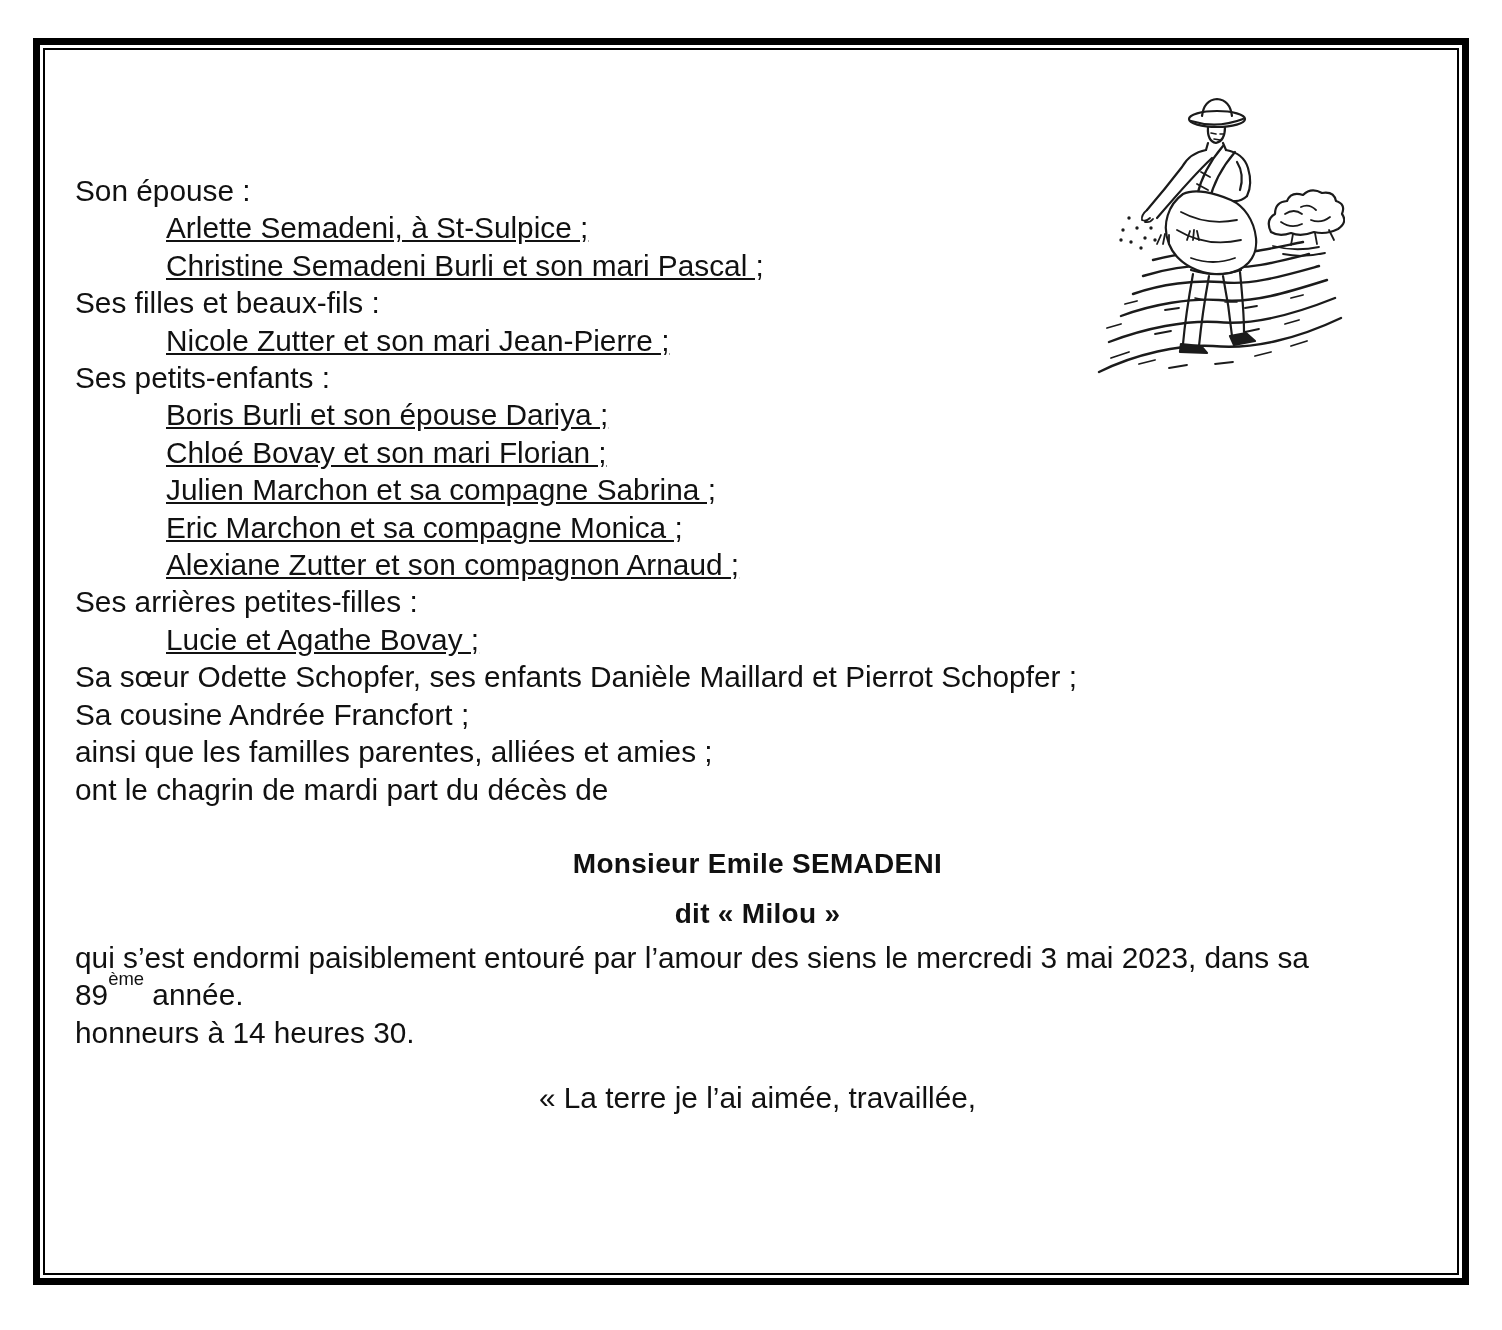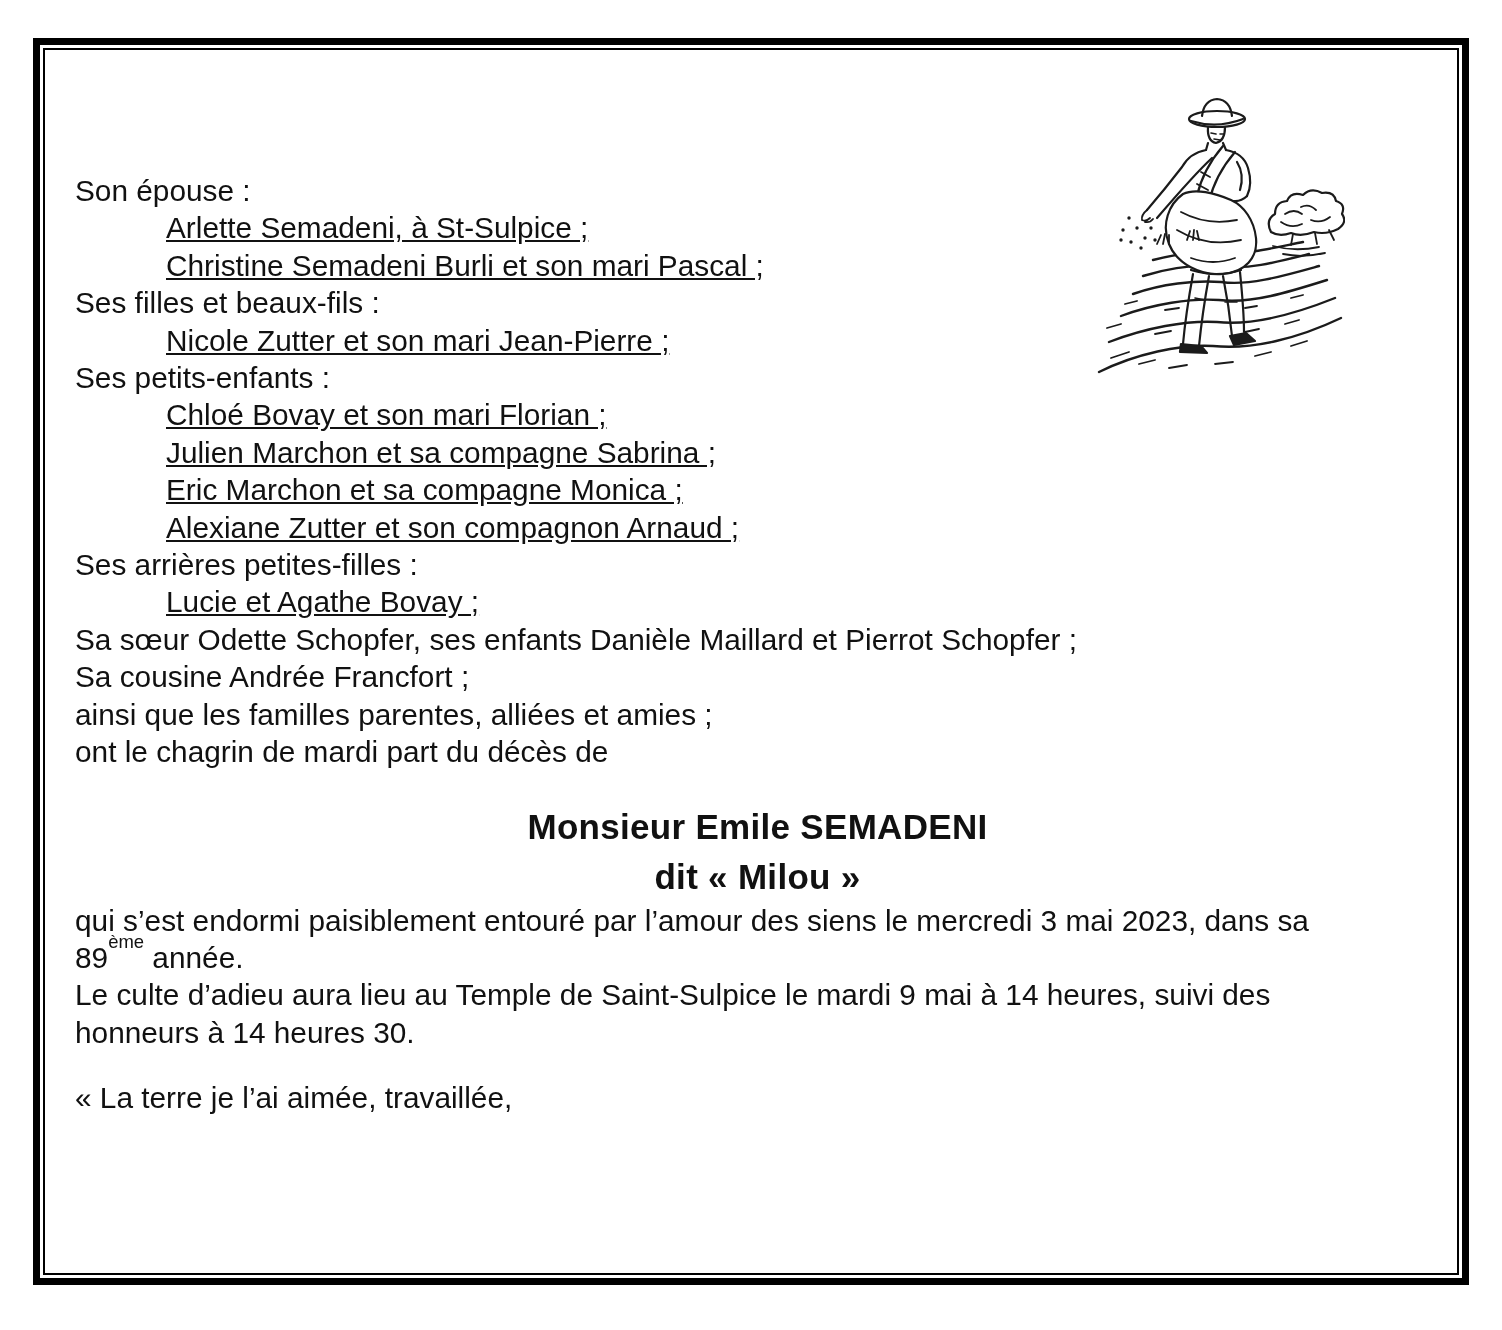--- a/index.html
+++ b/index.html
@@ -29,34 +29,34 @@
     font-size: 29.8px;
     line-height: 37.4px;
   }
   .line { white-space: nowrap; }
   .family { margin-top: 122px; }
   .family .line.indent { padding-left: 91px; text-decoration: underline; }
   .title-block {
     margin-top: 31px;
     text-align: center;
     font-weight: bold;
-    font-size: 35px;
+    font-size: 28px;
     line-height: 50px;
     letter-spacing: 0.3px;
   }
   .paras { }
   .ord {
     font-size: 0.62em;
     position: relative;
     top: -0.5em;
     line-height: 0;
   }
   .quote {
     margin-top: 28px;
-    text-align: left;
+    text-align: center;
     line-height: 38px;
   }
   .sower {
     position: absolute;
     left: 1050px;
     top: 38px;
     width: 250px;
     height: 295px;
   }
 </style>
@@ -135,41 +135,41 @@
 
     <div class="content">
 
       <div class="family">
         <div class="line">Son épouse :</div>
         <div class="line indent">Arlette Semadeni, à St-Sulpice ;</div>
         <div class="line indent">Christine Semadeni Burli et son mari Pascal ;</div>
         <div class="line">Ses filles et beaux-fils :</div>
         <div class="line indent">Nicole Zutter et son mari Jean-Pierre ;</div>
         <div class="line">Ses petits-enfants :</div>
+        <div class="line indent">Boris Burli et son épouse Dariya ;</div>
         <div class="line indent">Chloé Bovay et son mari Florian ;</div>
         <div class="line indent">Julien Marchon et sa compagne Sabrina ;</div>
         <div class="line indent">Eric Marchon et sa compagne Monica ;</div>
         <div class="line indent">Alexiane Zutter et son compagnon Arnaud ;</div>
         <div class="line">Ses arrières petites-filles :</div>
         <div class="line indent">Lucie et Agathe Bovay ;</div>
         <div class="line">Sa sœur Odette Schopfer, ses enfants Danièle Maillard et Pierrot Schopfer ;</div>
         <div class="line">Sa cousine Andrée Francfort ;</div>
         <div class="line">ainsi que les familles parentes, alliées et amies ;</div>
         <div class="line">ont le chagrin de mardi part du décès de</div>
       </div>
 
       <div class="title-block">
         <div class="line">Monsieur Emile SEMADENI</div>
         <div class="line">dit « Milou »</div>
       </div>
 
       <div class="paras">
         <div class="line">qui s’est endormi paisiblement entouré par l’amour des siens le mercredi 3 mai 2023, dans sa</div>
         <div class="line"><span>89</span><sup class="ord">ème</sup><span> année.</span></div>
-        <div class="line">Le culte d’adieu aura lieu au Temple de Saint-Sulpice le mardi 9 mai à 14 heures, suivi des</div>
         <div class="line">honneurs à 14 heures 30.</div>
       </div>
 
       <div class="quote">
         <div class="line">« La terre je l’ai aimée, travaillée,</div>
       </div>
 
     </div>
   </div>
 </div>

